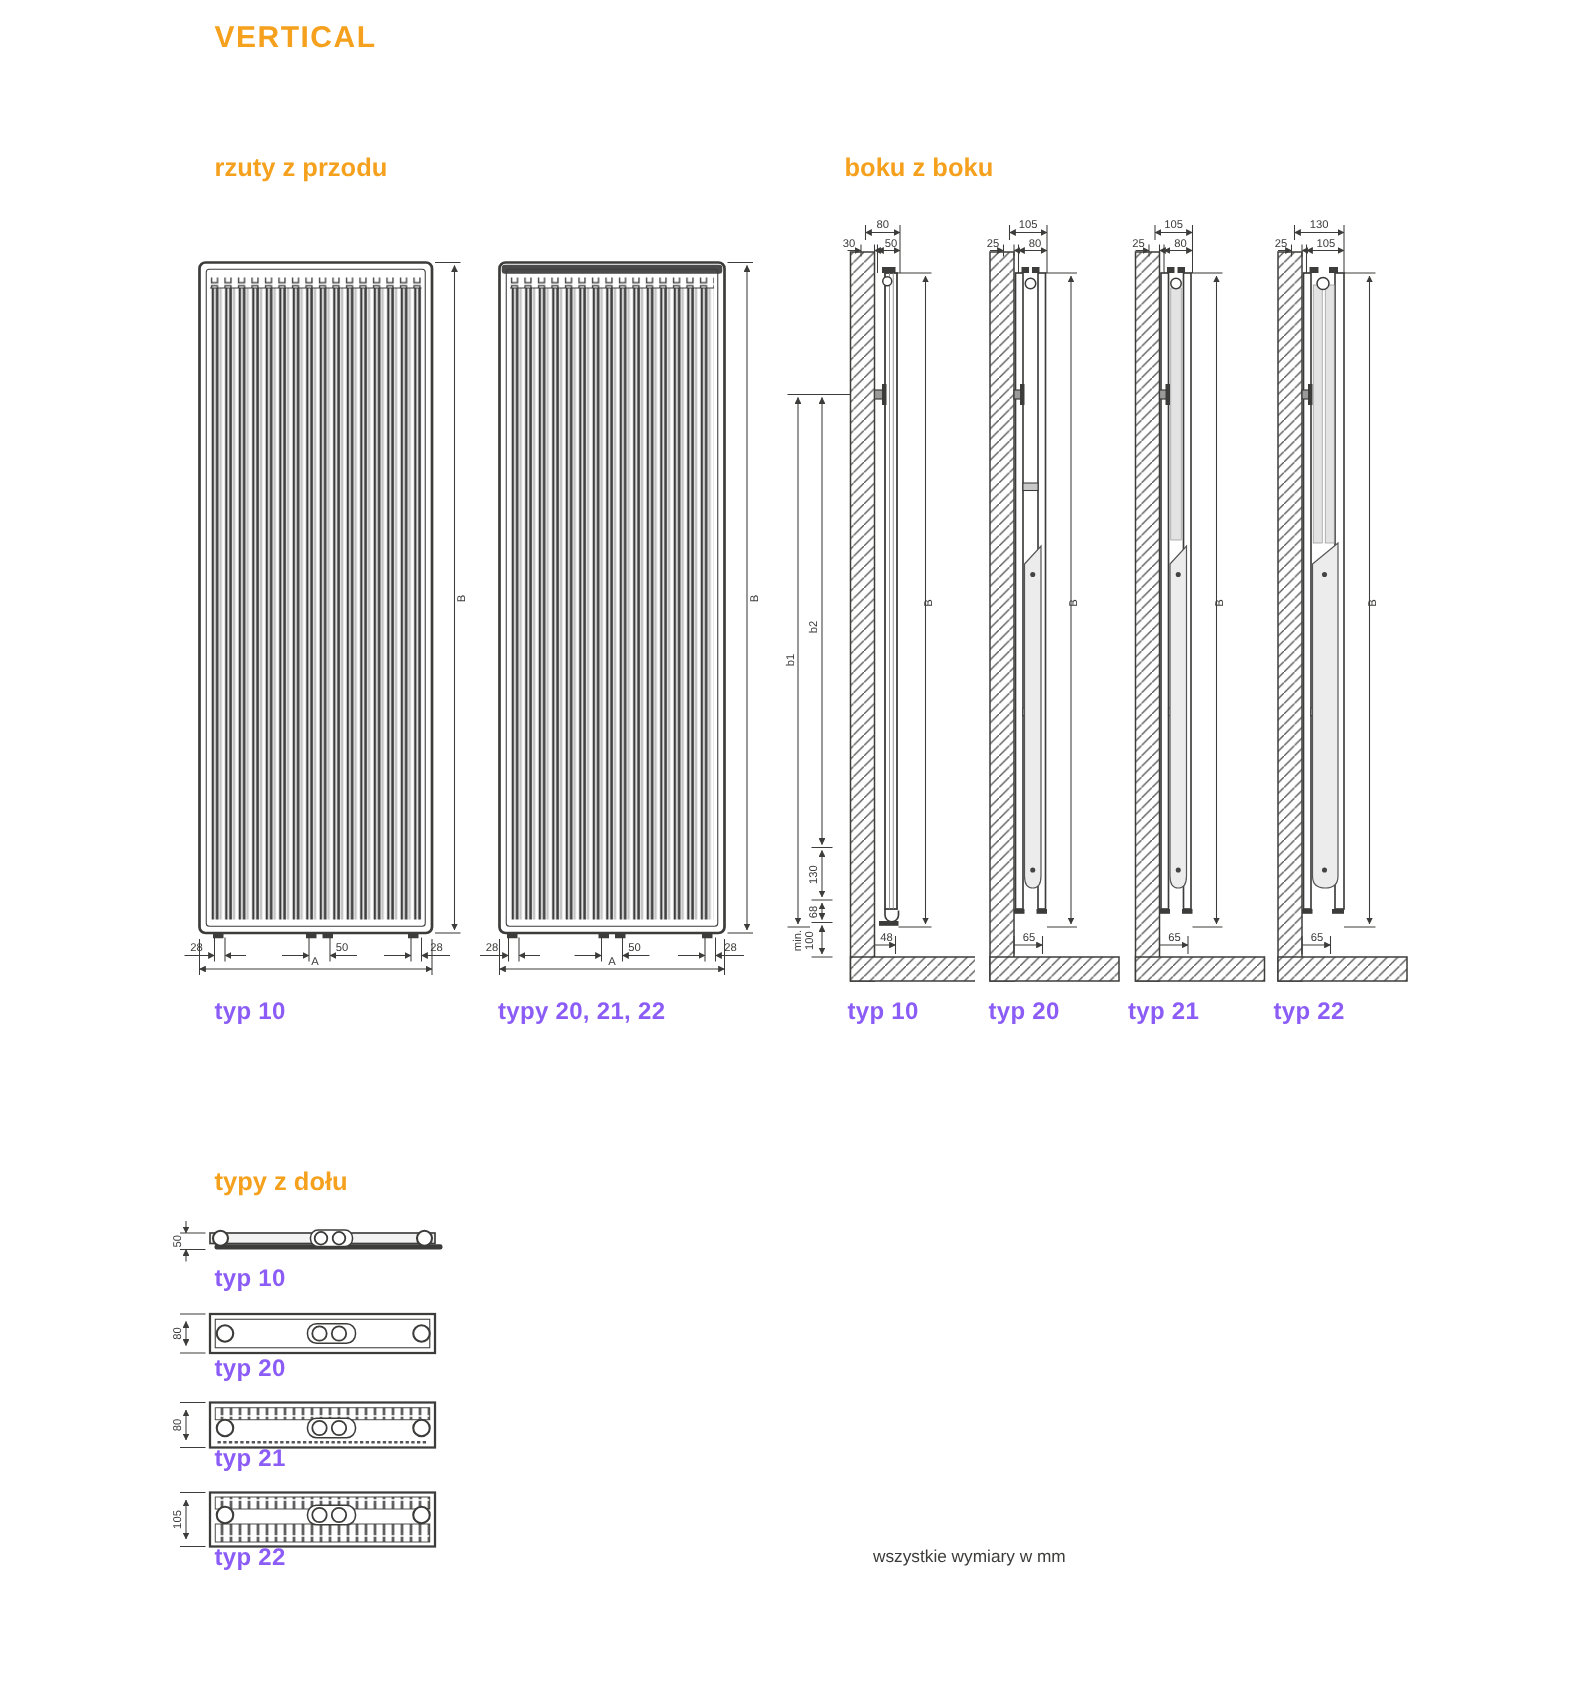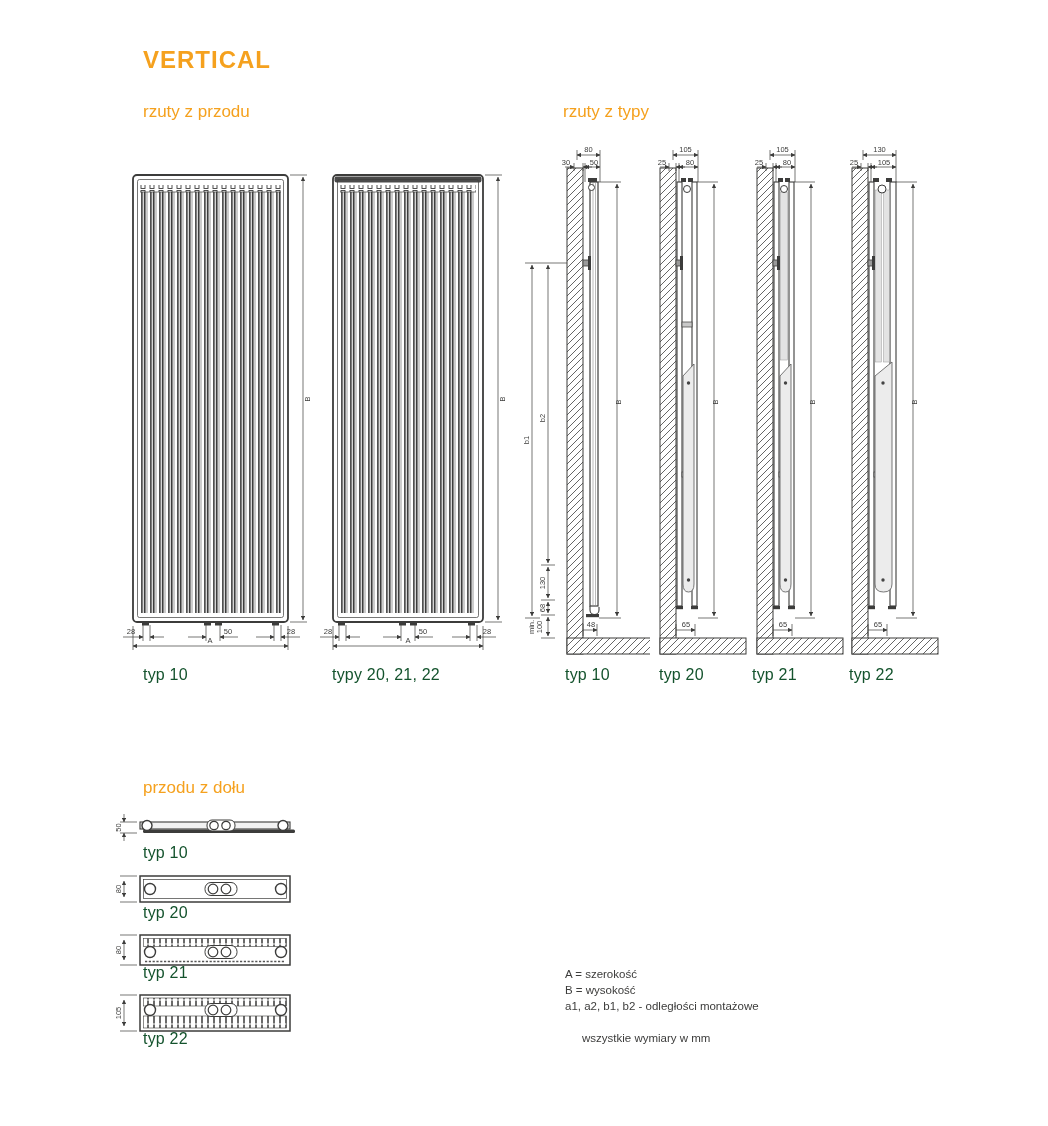--- a/index.html
+++ b/index.html
@@ -1,36 +1,36 @@
 <!DOCTYPE html>
 <html><head>
 <meta charset="utf-8">
 <style>
   html,body{margin:0;padding:0;background:#ffffff;}
   .page{position:relative;width:1048px;height:1126px;background:#ffffff;overflow:hidden;
         font-family:"Liberation Sans",sans-serif;color:#3C3C3B;}
   .abs{position:absolute;}
-  .title{color:#F5A11E;font-size:24px;font-weight:800;letter-spacing:1px;margin-top:32px;}
-  .sec{color:#F5A11E;font-size:17px;font-weight:400;}
-  .typ{color:#14532d;font-size:16px;font-weight:400;letter-spacing:.2px;}
+  .title{color:#F5A11E;font-size:20px;font-weight:800;letter-spacing:1px;}
+  .sec{color:#F5A11E;font-size:17px;font-weight:700;}
+  .typ{color:#8b5cf6;font-size:16px;font-weight:700;letter-spacing:.2px;}
   .legend{font-size:11.5px;line-height:16px;color:#3C3C3B;}
   svg text{font-family:"Liberation Sans",sans-serif;font-size:7.5px;fill:#3C3C3B;}
   svg .ln{stroke:#3C3C3B;stroke-width:1.1;fill:none;}
   svg .md{stroke:#3C3C3B;stroke-width:.7;fill:none;}
   svg .lt{stroke:#8a8a8a;stroke-width:.6;fill:none;}
 </style>
 </head>
 <body>
 
 <div class="page">
 
   <div class="abs title" style="left:143px;top:14px">VERTICAL</div>
   <div class="abs sec" style="left:143px;top:102px">rzuty z przodu</div>
-  <div class="abs sec" style="left:563px;top:102px">rzuty z typy</div>
-  <div class="abs sec" style="left:143px;top:778px">przodu z dołu</div>
+  <div class="abs sec" style="left:563px;top:102px">boku z boku</div>
+  <div class="abs sec" style="left:143px;top:778px">typy z dołu</div>
 
   <svg class="abs" style="left:120px;top:168px" width="200" height="500" viewBox="0 0 200 500">
     <defs>
       <marker id="a1" viewBox="0 0 8 8" refX="7.5" refY="4" markerWidth="6.5" markerHeight="6.5" orient="auto-start-reverse">
         <path d="M0 0L8 4L0 8z" fill="#3C3C3B"></path>
         </marker>
       <pattern id="f1" width="9" height="10" patternUnits="userSpaceOnUse">
         <rect width="9" height="10" fill="#ffffff"></rect>
         <rect x="0.2" width="0.6" height="10" fill="#ababab"></rect>
         <rect x="3.1" width="1.7" height="10" fill="#3d3d3d"></rect>
@@ -515,20 +515,15 @@
     </g>
     <g>
       <line x1="5" y1="7" x2="22" y2="7" class="md"></line>
       <line x1="5" y1="43" x2="22" y2="43" class="md"></line>
       <line x1="9" y1="12" x2="9" y2="38" class="md" marker-start="url(#a10)" marker-end="url(#a10)"></line>
       <text transform="rotate(-90 5.5 25)" x="5.5" y="25" text-anchor="middle">105</text>
     </g>
   </svg>
   <div class="abs typ" style="left:143px;top:1030px">typ 22</div>
 
-  <div class="abs legend" style="left:565px;top:966px">
-    <div>A = szerokość</div>
-    <div>B = wysokość</div>
-    <div>a1, a2, b1, b2 - odległości montażowe</div>
-  </div>
   <div class="abs legend" style="left:582px;top:1030px">wszystkie wymiary w mm</div>
 
 </div>
 
 </body></html>

